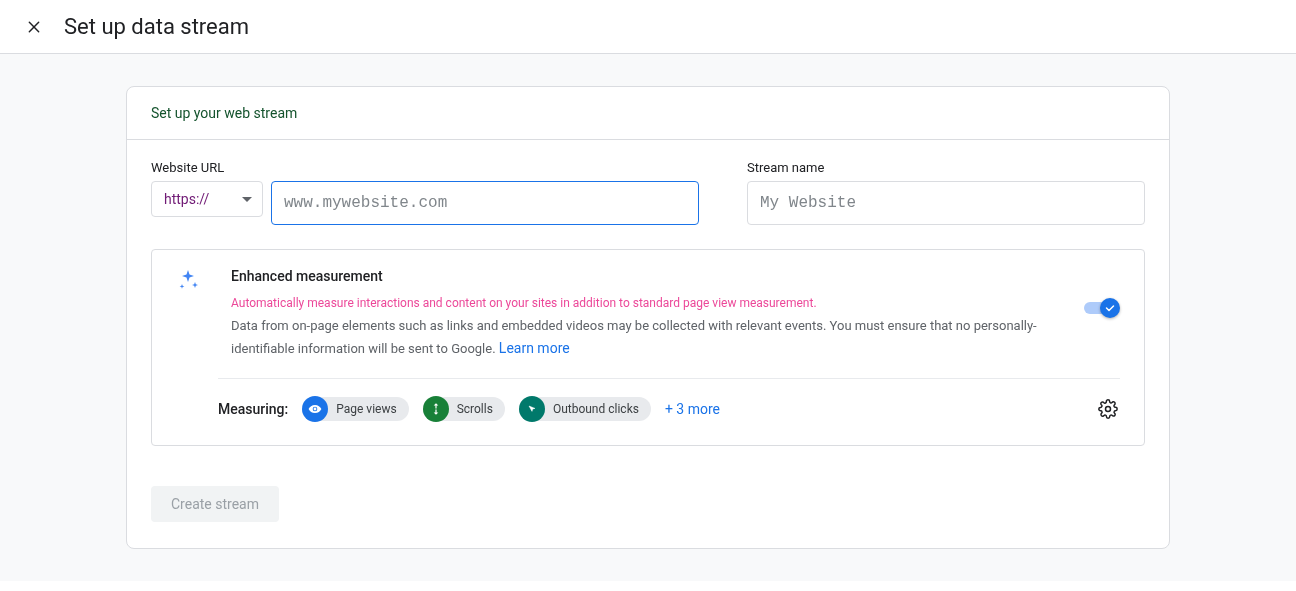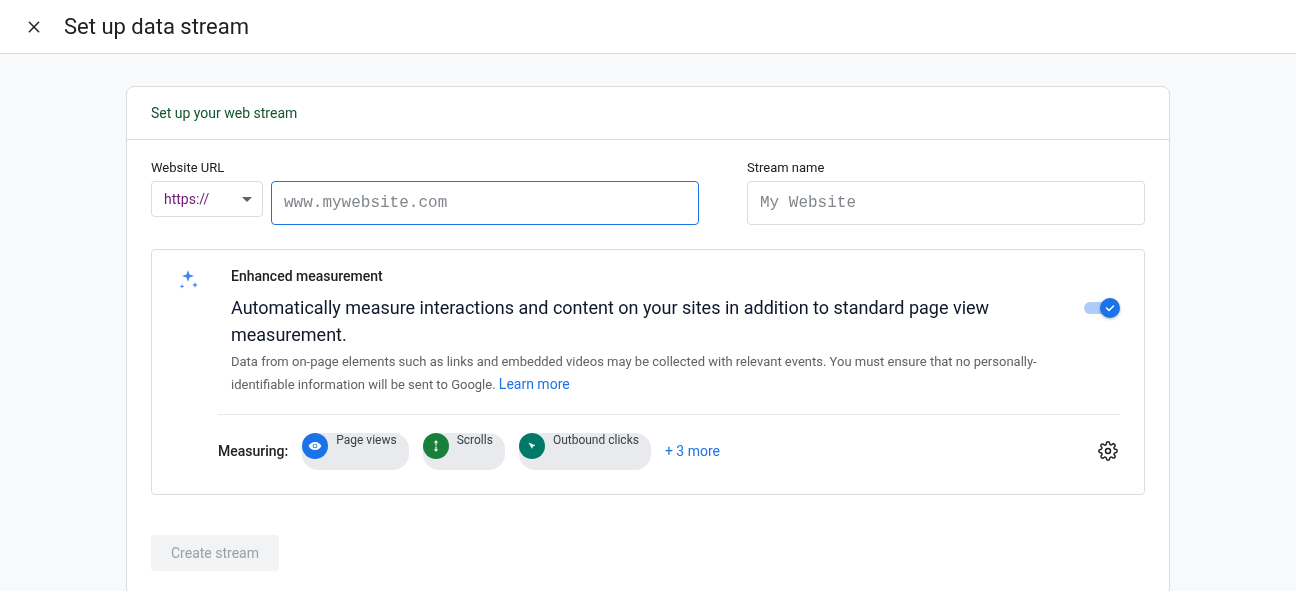--- a/index.html
+++ b/index.html
@@ -127,22 +127,22 @@
   .enhanced-content {
     flex: 1;
   }
   .enhanced-title {
     font-size: 14px;
     font-weight: 500;
     color: #202124;
     margin-bottom: 10px;
   }
   .enhanced-desc {
-    font-size: 18px;
-    color: #0f172a;
+    font-size: 12px;
+    color: #ec4899;
     line-height: 1.5;
     margin-bottom: 4px;
   }
   .enhanced-note {
     font-size: 13px;
     color: #5f6368;
     line-height: 1.6;
   }
   .learn-more {
     color: #1a73e8;
@@ -195,24 +195,24 @@
     gap: 14px;
     margin-left: 42px;
   }
   .measuring-label {
     font-size: 14px;
     font-weight: 500;
     color: #202124;
   }
   .chip {
     display: inline-flex;
-    align-items: flex-start;
+    align-items: center;
     background: #e8eaed;
     border-radius: 16px;
-    height: 37px;
+    height: 24px;
     padding-right: 12px;
     font-size: 12px;
     color: #3c4043;
     gap: 8px;
   }
   .chip-icon {
     width: 26px;
     height: 26px;
     border-radius: 50%;
     display: flex;

